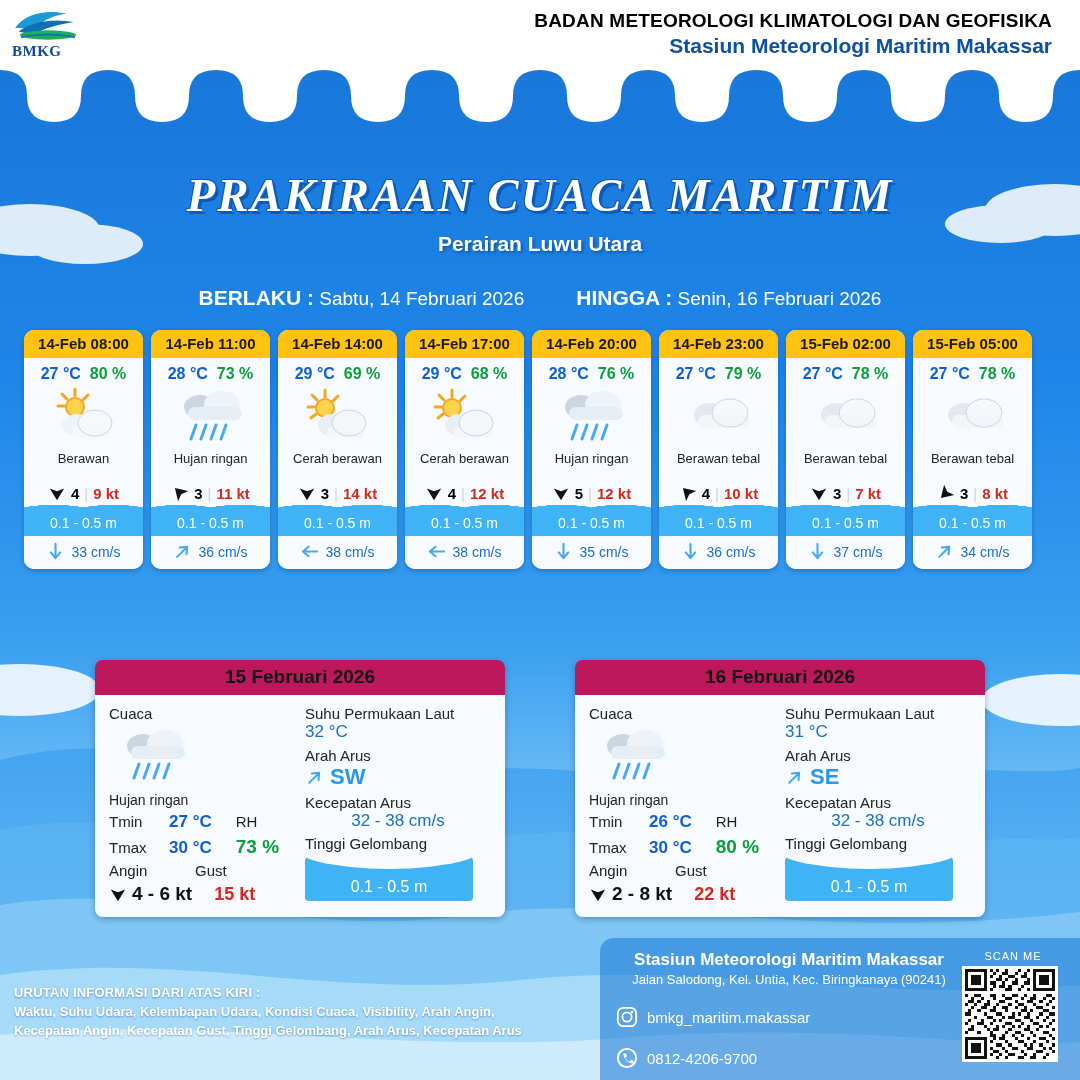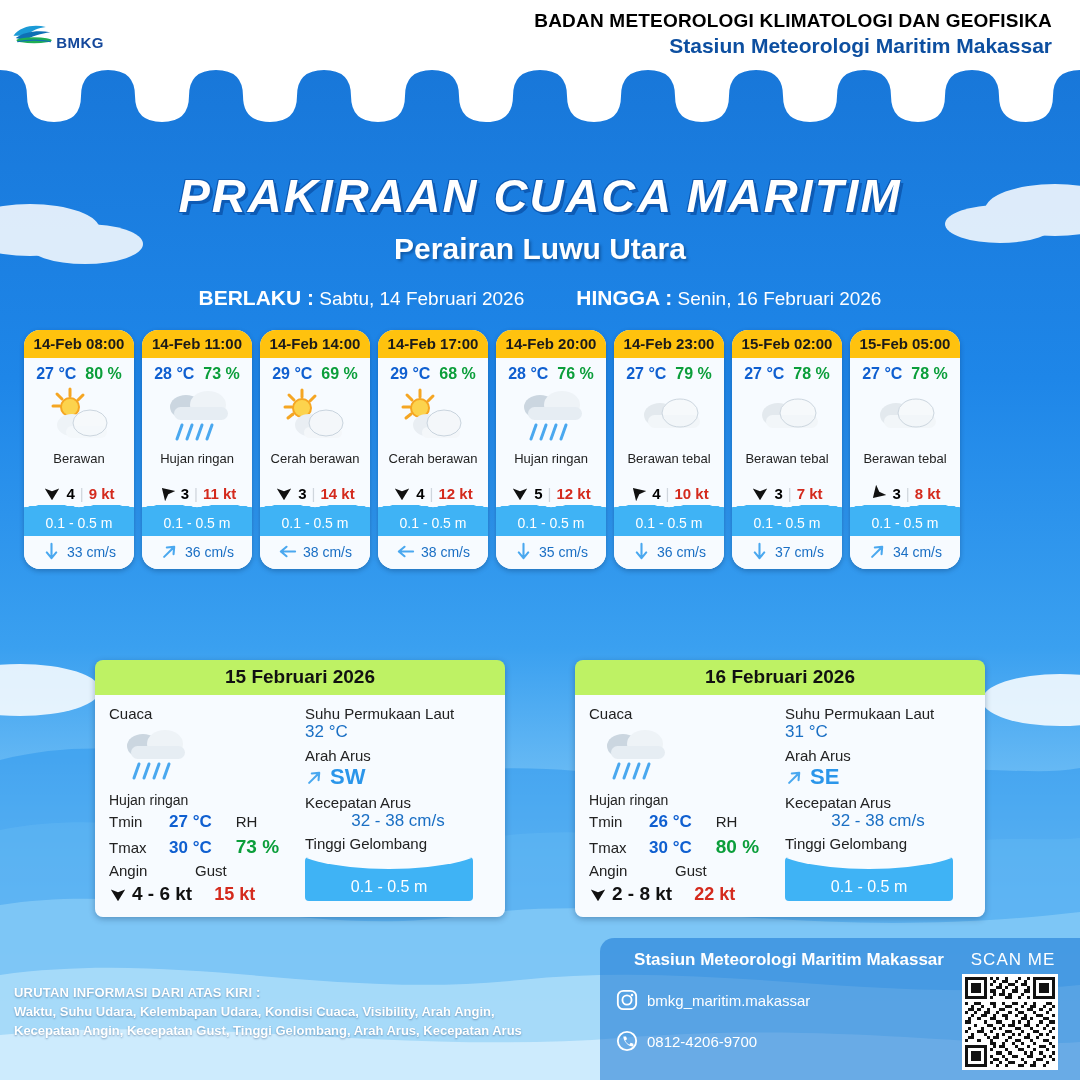--- a/index.html
+++ b/index.html
@@ -17,54 +17,54 @@
   }
 
   svg.bg-svg { position:absolute; left:0; top:0; width:1080px; height:1080px; z-index:1; }
 
   
   .header {
     position: absolute; left:0; top:0; width:1080px; height:68px; z-index:5;
     display:flex; align-items:center; justify-content:space-between;
     padding: 0 28px 0 12px;
   }
-  .bmkg-logo { display:flex; flex-direction:row; align-items:flex-end; width:92px; }
+  .bmkg-logo { display:flex; flex-direction:column; align-items:flex-start; width:92px;font-family:Liberation Serif, serif; }
   .bmkg-logo .mark { width:72px; height:34px; }
   .bmkg-logo .txt { font-size:15px; font-weight:bold; color:#14489b; letter-spacing:.5px; margin-top:1px;}
   .head-text { text-align:right; line-height:1.25; }
   .head-text .l1 { font-size:19px; font-weight:bold; color:#000000; letter-spacing:.2px; }
   .head-text .l2 { font-size:21px; font-weight:bold; color:#0d4fa0; }
 
   
   .title-main {
     position:absolute; top:168px; width:1080px; text-align:center; z-index:6;
     font-size:47px; font-weight:bold; font-style:italic; color:#ffffff;
     letter-spacing:2px;
     text-shadow: 3px 3px 0 #0d5bb5, -1px -1px 0 #0d5bb5, 1px -1px 0 #0d5bb5, -1px 1px 0 #0d5bb5;
-    font-family:Liberation Sans, sans-serif;
+    font-family:Liberation Serif, serif;
   }
   .title-sub {
     position:absolute; top:232px; width:1080px; text-align:center; z-index:6;
-    font-size:30px; font-weight:bold; color:#ffffff;
+    font-size:21px; font-weight:bold; color:#ffffff;
     text-shadow: 2px 2px 3px rgba(0,40,90,.45);
   }
   .validity {
     position:absolute; top:286px; width:1080px; z-index:6;
     display:flex; justify-content:center; gap:52px;
     font-size:19px; color:#ffffff;
   }
   .validity b { font-weight:bold; font-size:21px; }
 
   
   .cards {
     position:absolute; top:330px; left:24px; width:1032px; z-index:6;
     display:flex; gap:8px;
   }
   .card {
-    width:110px; background:#f7fbff; border-radius:16px; overflow:hidden;
+    width:119px; background:#f7fbff; border-radius:10px; overflow:hidden;
     box-shadow:0 2px 5px rgba(0,30,70,.3);
     display:flex; flex-direction:column;
   }
   .card .hd {
     background:#ffc20e; color:#1a1a1a; font-weight:bold; font-size:15px;
     text-align:center; padding:5px 0 6px;
   }
   .card .temps {
     display:flex; justify-content:center; gap:9px; padding:7px 0 2px;
     font-size:16px; font-weight:bold;
@@ -90,21 +90,21 @@
                 radial-gradient(ellipse 50% 100% at 75% 100%, #3fb3f5 60%, transparent 62%);
   }
   .card .cur {
     display:flex; align-items:center; justify-content:center; gap:6px;
     font-size:14px; color:#1a6fc4; padding:6px 0 8px; background:#f7fbff;
   }
 
   
   .daily-wrap { position:absolute; top:660px; left:0; width:1080px; z-index:6; display:flex; justify-content:center; gap:70px;}
   .daily { width:410px; border-radius:8px; overflow:hidden; box-shadow:0 2px 6px rgba(0,30,70,.3);}
-  .daily .dh { background:#bef264; color:#111; font-weight:bold; font-size:19px; text-align:center; padding:6px 0 7px; }
+  .daily .dh { background:#be185d; color:#111; font-weight:bold; font-size:19px; text-align:center; padding:6px 0 7px; }
   .daily .db { background:#f7fbff; padding:10px 14px 12px; display:flex; }
   .daily .left { width:190px; }
   .daily .right { flex:1; padding-left:6px;}
   .lbl { font-size:15px; color:#222; }
   .cond2 { font-size:14px; color:#222; margin-top:2px;}
   .row { display:flex; align-items:baseline; gap:8px; margin-top:4px; }
   .row .k { font-size:15px; color:#222; width:52px;}
   .row .v { font-size:17px; font-weight:bold; color:#0f5fd0; }
   .rh-label { font-size:15px; color:#222; }
   .rh-val { font-size:19px; font-weight:bold; color:#0b9e3a; }
@@ -128,21 +128,21 @@
     position:absolute; left:600px; top:938px; width:480px; height:142px; z-index:6;
     background: rgba(24,118,212,.55);
     border-radius:14px 0 0 0;
     display:flex; padding:12px 16px;
   }
   .f-left { flex:1; color:#fff; }
   .f-left .fl1 { font-size:17px; font-weight:bold; text-align:center; }
   .f-left .fl2 { font-size:13px; text-align:center; margin-top:2px;}
   .f-left .frow { display:flex; align-items:center; gap:9px; margin-top:19px; font-size:15px;}
   .qr-wrap { width:102px; text-align:center; color:#fff;}
-  .qr-wrap .scan { font-size:17px; letter-spacing:1px; margin-bottom:4px;}
+  .qr-wrap .scan { font-size:11px; letter-spacing:1px; margin-bottom:4px;}
   .qr { width:96px; height:96px; background:#fff; padding:3px; }
 
   .legend {
     position:absolute; left:14px; top:984px; z-index:6; color:#ffffff; font-size:13px; font-weight:bold;
     line-height:1.45; text-shadow:0 1px 2px rgba(0,40,90,.4);
   }
   .legend .lg1 { letter-spacing:.2px; }
 </style>
 </head>
 <body>
@@ -610,20 +610,21 @@
         <div class="lbl" style="margin-top:4px">Tinggi Gelombang</div>
         <div class="tgl-box">0.1 - 0.5 m</div>
       </div>
     </div>
     </div>
   </div>
 
 <div class="footer-box">
   <div class="f-left">
     <div class="fl1">Stasiun Meteorologi Maritim Makassar</div>
+    <div class="fl2">Jalan Salodong, Kel. Untia, Kec. Biringkanaya (90241)</div>
     <div class="frow">
       <svg width="22" height="22" viewBox="0 0 24 24">
         <rect x="2" y="2" width="20" height="20" rx="6" fill="none" stroke="#fff" stroke-width="2"></rect>
         <circle cx="12" cy="12" r="5" fill="none" stroke="#fff" stroke-width="2"></circle>
         <circle cx="17.5" cy="6.5" r="1.4" fill="#fff"></circle>
       </svg>
       <span>bmkg_maritim.makassar</span>
     </div>
     <div class="frow">
       <svg width="22" height="22" viewBox="0 0 24 24">

